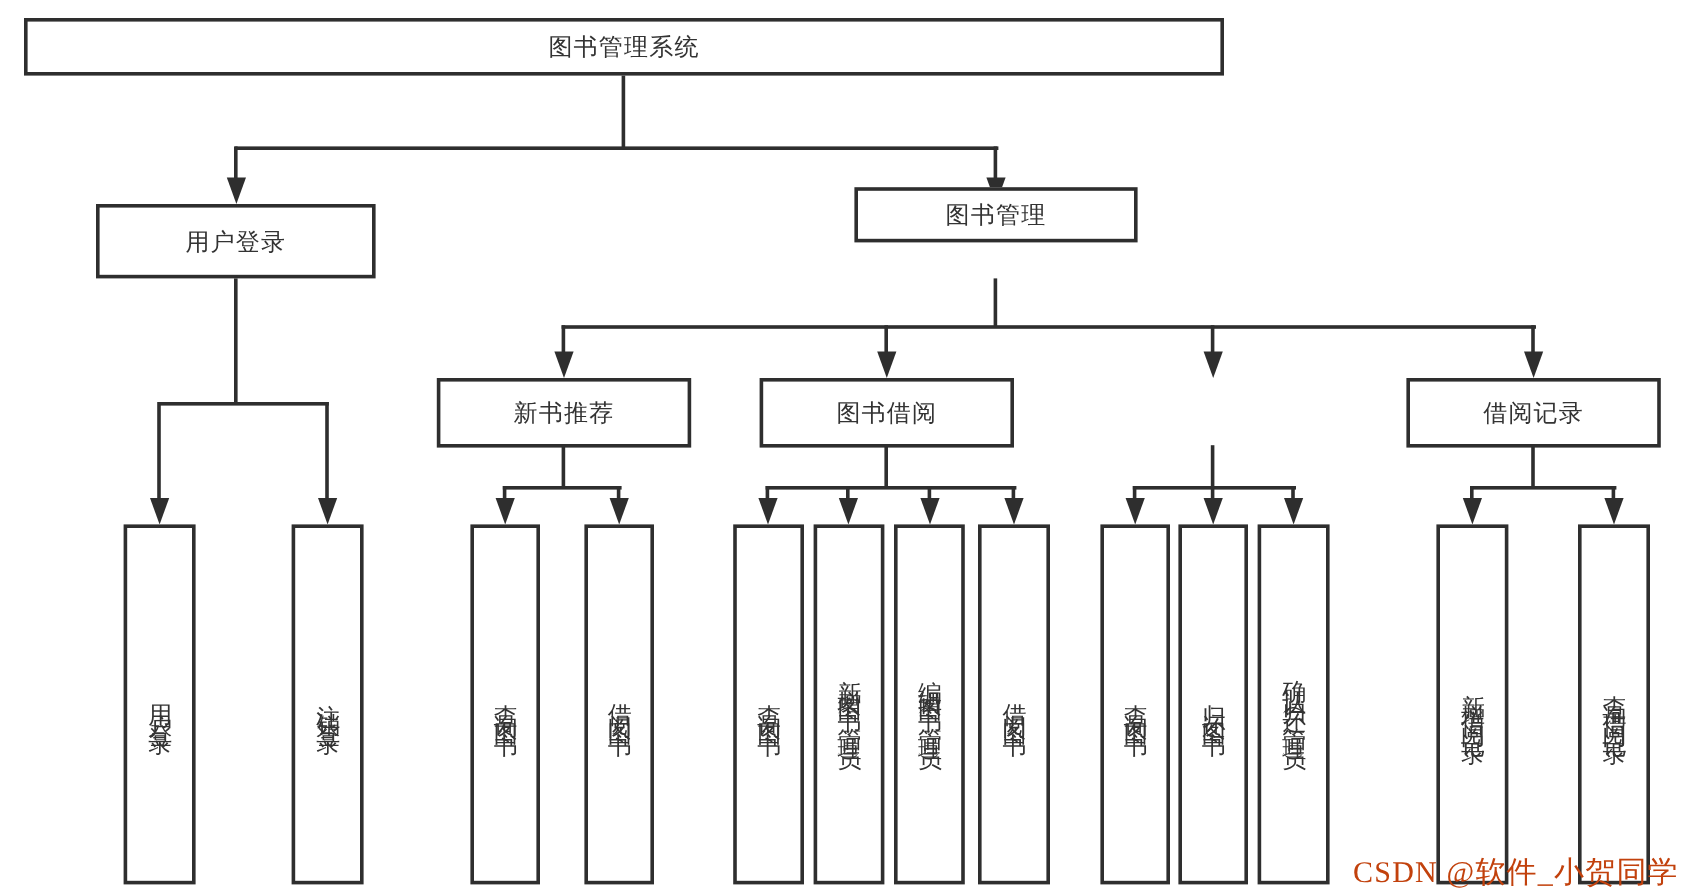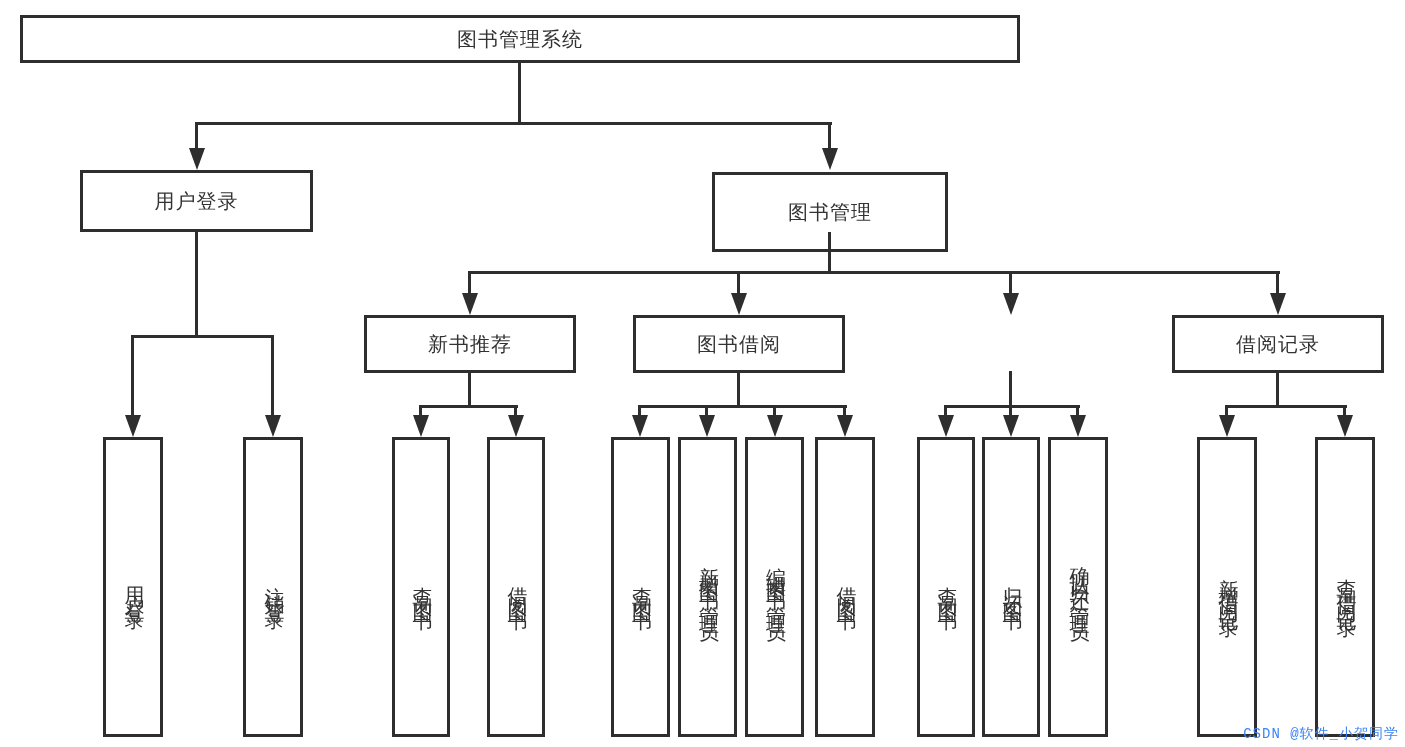--- a/index.html
+++ b/index.html
@@ -1,20 +1,20 @@
 <!DOCTYPE html>
 <html><head>
 <meta charset="utf-8">
 <style>
   html,body{margin:0;padding:0;background:#fff;}
   #canvas{
     position:relative;
     width:1405px;height:747px;
     background:#ffffff;
-    font-family:Liberation Mono, monospace;
+    font-family:Liberation Serif, serif;
     overflow:hidden;
   }
   
   .node{
     position:absolute;
     box-sizing:border-box;
     border:3px solid #2e2e2e;
     background:#ffffff;
     display:flex;
     align-items:center;
@@ -29,21 +29,21 @@
   .node.v span{
     writing-mode:vertical-rl;
     text-orientation:mixed;
     font-size:20px;
     letter-spacing:8px;
     line-height:1;
   }
   
   .n-root    {left:20px;  top:15px;  width:1000px;height:48px;}
   .n-login   {left:80px;  top:170px; width:233px; height:62px;}
-  .n-mgmt    {left:712px; top:172px; width:236px; height:80px;}
+  .n-mgmt    {left:712px; top:156px; width:236px; height:46px;}
   .n-newbook {left:364px; top:315px; width:212px; height:58px;}
   .n-borrow  {left:633px; top:315px; width:212px; height:58px;}
   .n-current {left:905px; top:315px; width:213px; height:58px;}
   .n-records {left:1172px;top:315px; width:212px; height:58px;}
   .n-l1 {left:103px; top:437px;width:60px;height:300px;}
   .n-l2 {left:243px; top:437px;width:60px;height:300px;}
   .n-l3 {left:392px; top:437px;width:58px;height:300px;}
   .n-l4 {left:487px; top:437px;width:58px;height:300px;}
   .n-l5 {left:611px; top:437px;width:59px;height:300px;}
   .n-l6 {left:678px; top:437px;width:59px;height:300px;}
@@ -61,22 +61,22 @@
   .ah{
     position:absolute;width:0;height:0;
     border-left:8px solid transparent;
     border-right:8px solid transparent;
     border-top:22px solid #2e2e2e;
   }
   
   .watermark{
     position:absolute;
     right:6px;bottom:4px;
-    font-size:14px;
-    color:#3b82f6;
+    font-size:25px;
+    color:#c2410c;
     letter-spacing:1px;
     white-space:nowrap;
   }
 </style>
 </head>
 <body>
 
 <div id="canvas">
 
   <div class="node h n-root">

